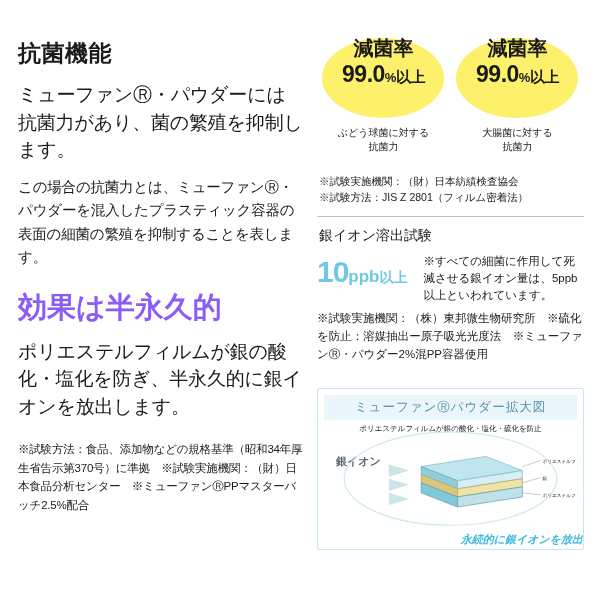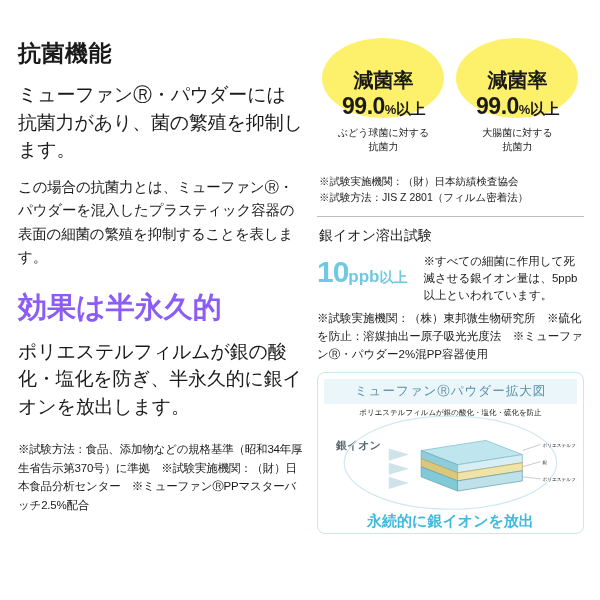--- a/index.html
+++ b/index.html
@@ -71,21 +71,21 @@
     margin-top: 2px;
   }
   .badge-block { width: 122px; text-align: center; }
   .ellipse {
     width: 122px; height: 80px;
     border-radius: 50%;
     background: #fdf06a;
     display: flex;
     flex-direction: column;
     align-items: center;
-    justify-content: flex-end;
+    justify-content: flex-start;
     line-height: 1;
   }
   .ellipse .t1 {
     font-size: 20px; font-weight: bold; color: #1a1a1a;
     letter-spacing: 0px;
     margin-bottom: 5px;
   }
   .ellipse .t2 {
     font-size: 23px; font-weight: bold; color: #1a1a1a;
     letter-spacing: -0.5px;
@@ -138,23 +138,23 @@
   }
   .method-note {
     font-size: 11.5px;
     line-height: 1.55;
     margin-top: 6px;
     color: #1a1a1a;
   }
 
   
   .diagram {
-    margin-top: 8px;
+    margin-top: 24px;
     border: 1px solid #c9e7ef;
-    border-radius: 8px;
+    border-radius: 2px;
     background: #ffffff;
     padding: 6px 6px 8px 6px;
     position: relative;
     height: 162px;
   }
   .diagram-title {
     background: #eaf6fa;
     color: #5a8fa8;
     font-size: 12.5px;
     text-align: center;
@@ -176,24 +176,25 @@
   .dg-ion {
     position: absolute;
     left: 12px; top: 34px;
     font-size: 11px;
     color: #5b6a72;
     font-weight: bold;
   }
   .dg-bottom {
     position: absolute;
     bottom: 2px; left: 0; right: 0;
-    text-align: center;
-    font-size: 15px;
+    text-align: right;
+    font-size: 11px;
     color: #3fb9dd;
     font-weight: bold;
+    font-style: italic;
   }
   .dg-svg { position: absolute; inset: 0; }
 </style>
 </head>
 <body>
 
 <div class="page">
 
   <div class="left">
     <h2 class="heading">抗菌機能</h2>

